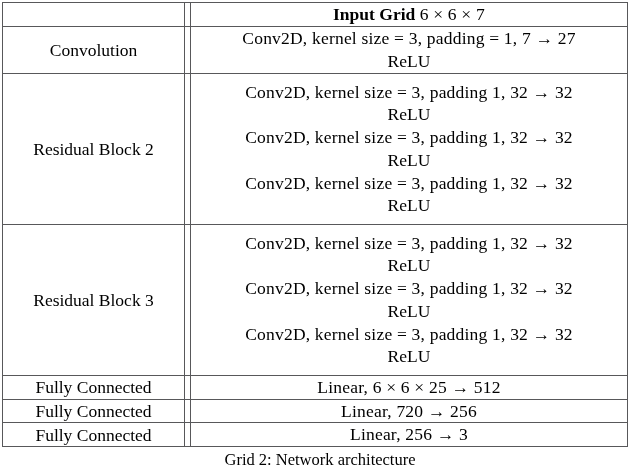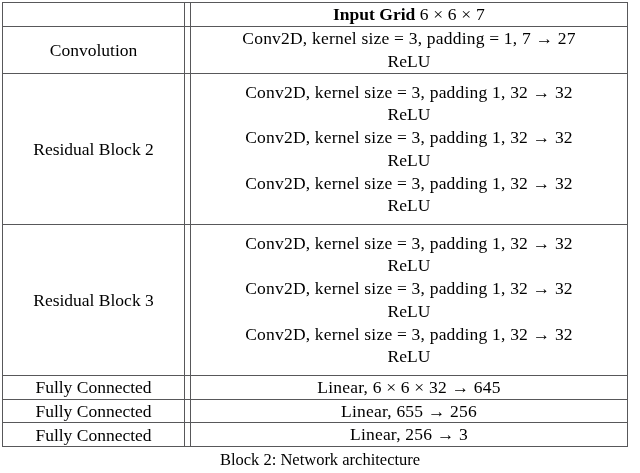--- a/index.html
+++ b/index.html
@@ -166,39 +166,39 @@
             <span class="spec-line">ReLU</span>
             <span class="spec-line math">Conv2D, kernel size = 3, padding 1, 32 → 32</span>
             <span class="spec-line">ReLU</span>
           </td>
         </tr>
 
         <tr class="r-fc">
           <td class="stage-cell">Fully Connected</td>
           <td class="gap"></td>
           <td class="spec-cell">
-            <span class="spec-line math">Linear, 6 × 6 × 32 → 645</span>
+            <span class="spec-line math">Linear, 6 × 6 × 25 → 512</span>
           </td>
         </tr>
 
         <tr class="r-fc">
           <td class="stage-cell">Fully Connected</td>
           <td class="gap"></td>
           <td class="spec-cell">
-            <span class="spec-line math">Linear, 655 → 256</span>
+            <span class="spec-line math">Linear, 720 → 256</span>
           </td>
         </tr>
 
         <tr class="r-fc last-row">
           <td class="stage-cell">Fully Connected</td>
           <td class="gap"></td>
           <td class="spec-cell">
             <span class="spec-line math">Linear, 256 → 3</span>
           </td>
         </tr>
 
       </tbody>
     </table>
   </div>
 
-  <div class="caption">Block 2: Network architecture</div>
+  <div class="caption">Grid 2: Network architecture</div>
 
 </div>
 
 </body></html>

